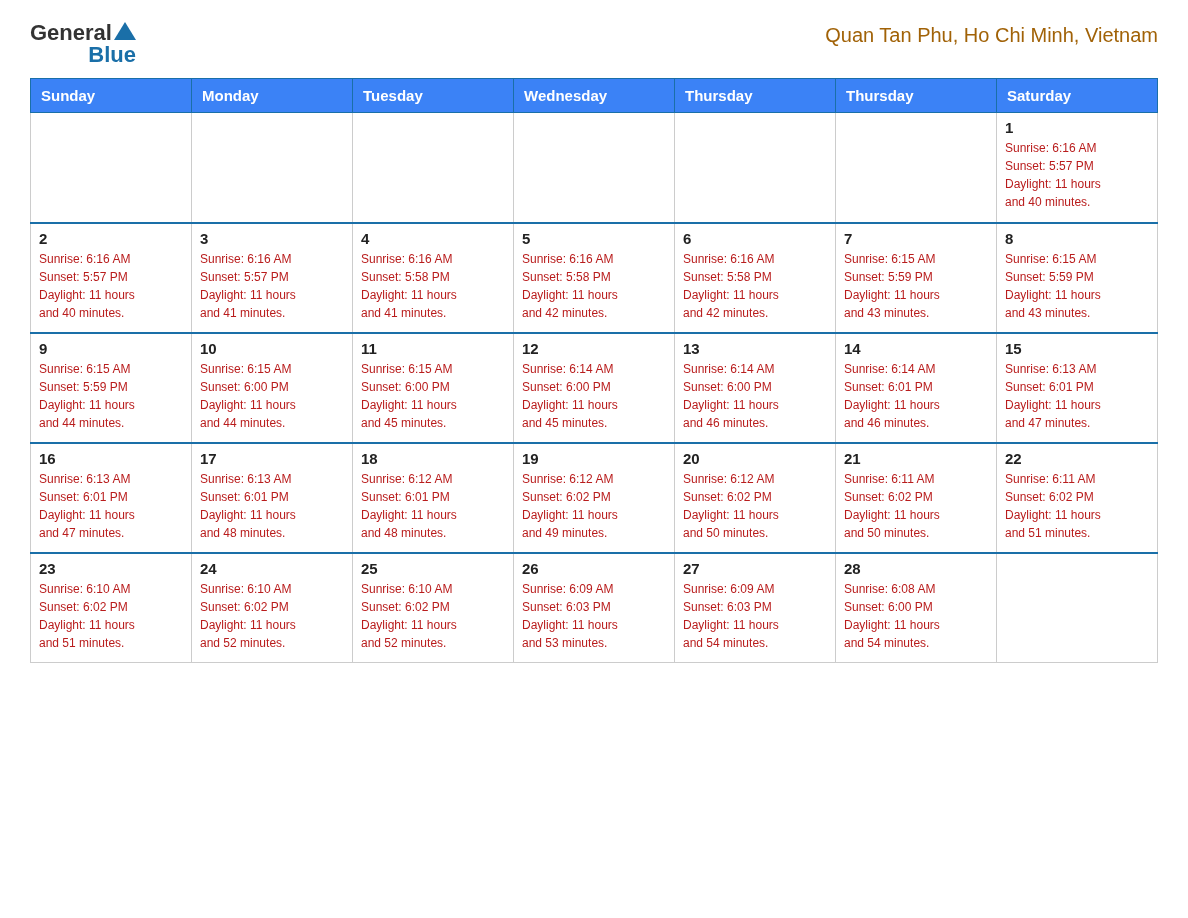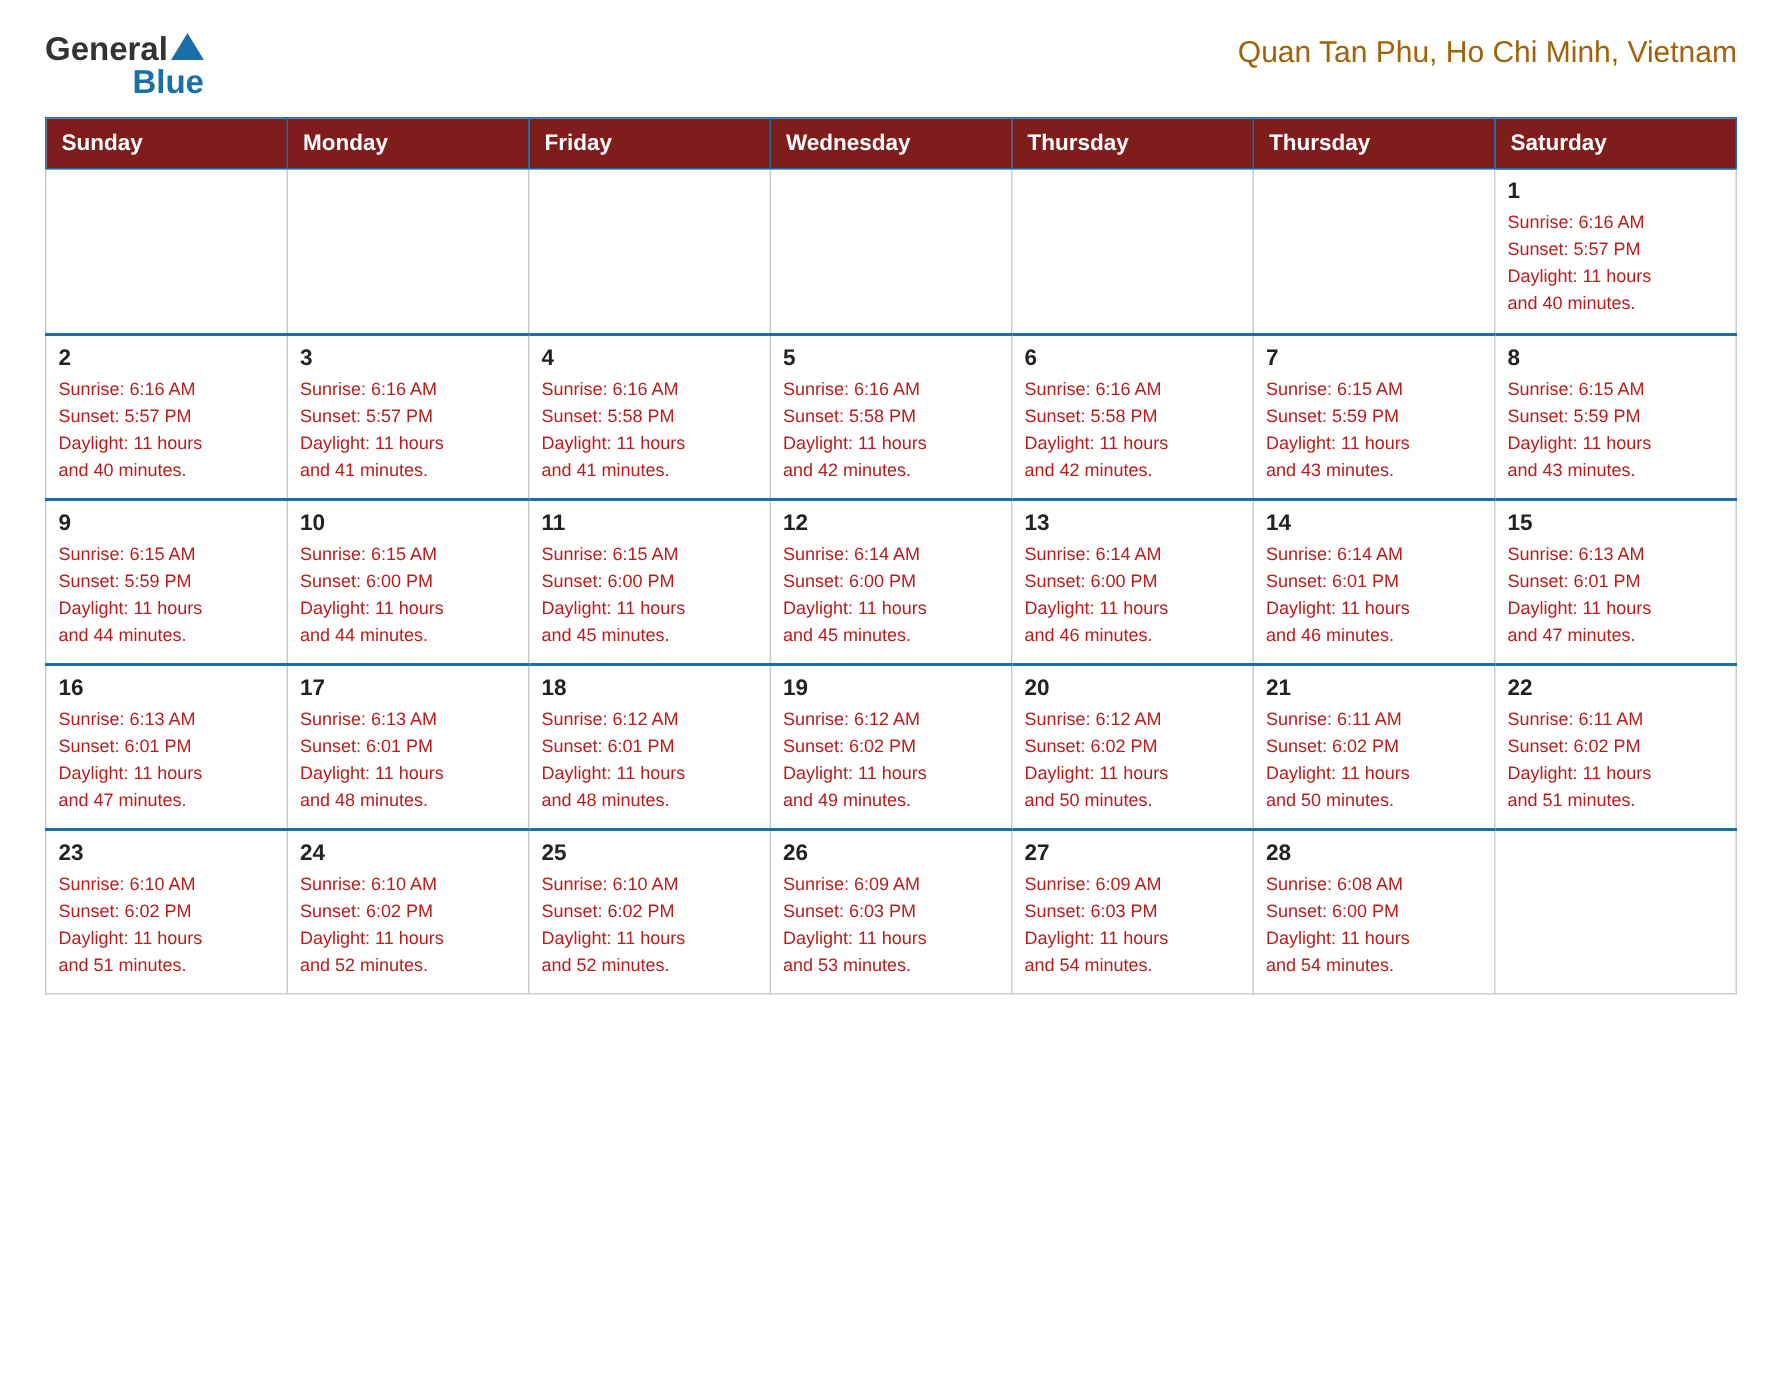--- a/index.html
+++ b/index.html
@@ -44,21 +44,21 @@
       font-size: 20px;
       color: #a16207;
       margin-top: 4px;
     }
     .calendar {
       width: 100%;
       border-collapse: collapse;
       margin-top: 10px;
     }
     .calendar th {
-      background: #7f1d1d;
+      background: #3b82f6;
       color: #fff;
       font-size: 15px;
       font-weight: bold;
       padding: 8px 10px;
       text-align: left;
       border: 1px solid #1a6fa8;
     }
     .calendar td {
       vertical-align: top;
       padding: 6px 8px;
@@ -107,21 +107,21 @@
   <div class="title-block">
     <div class="location-title">Quan Tan Phu, Ho Chi Minh, Vietnam</div>
   </div>
 </div>
 
 <table class="calendar">
   <thead>
     <tr>
       <th>Sunday</th>
       <th>Monday</th>
-      <th>Friday</th>
+      <th>Tuesday</th>
       <th>Wednesday</th>
       <th>Thursday</th>
       <th>Thursday</th>
       <th>Saturday</th>
     </tr>
   </thead>
   <tbody id="calendar-body">
   <tr>
         <td class="empty-cell"></td>
         <td class="empty-cell"></td>

